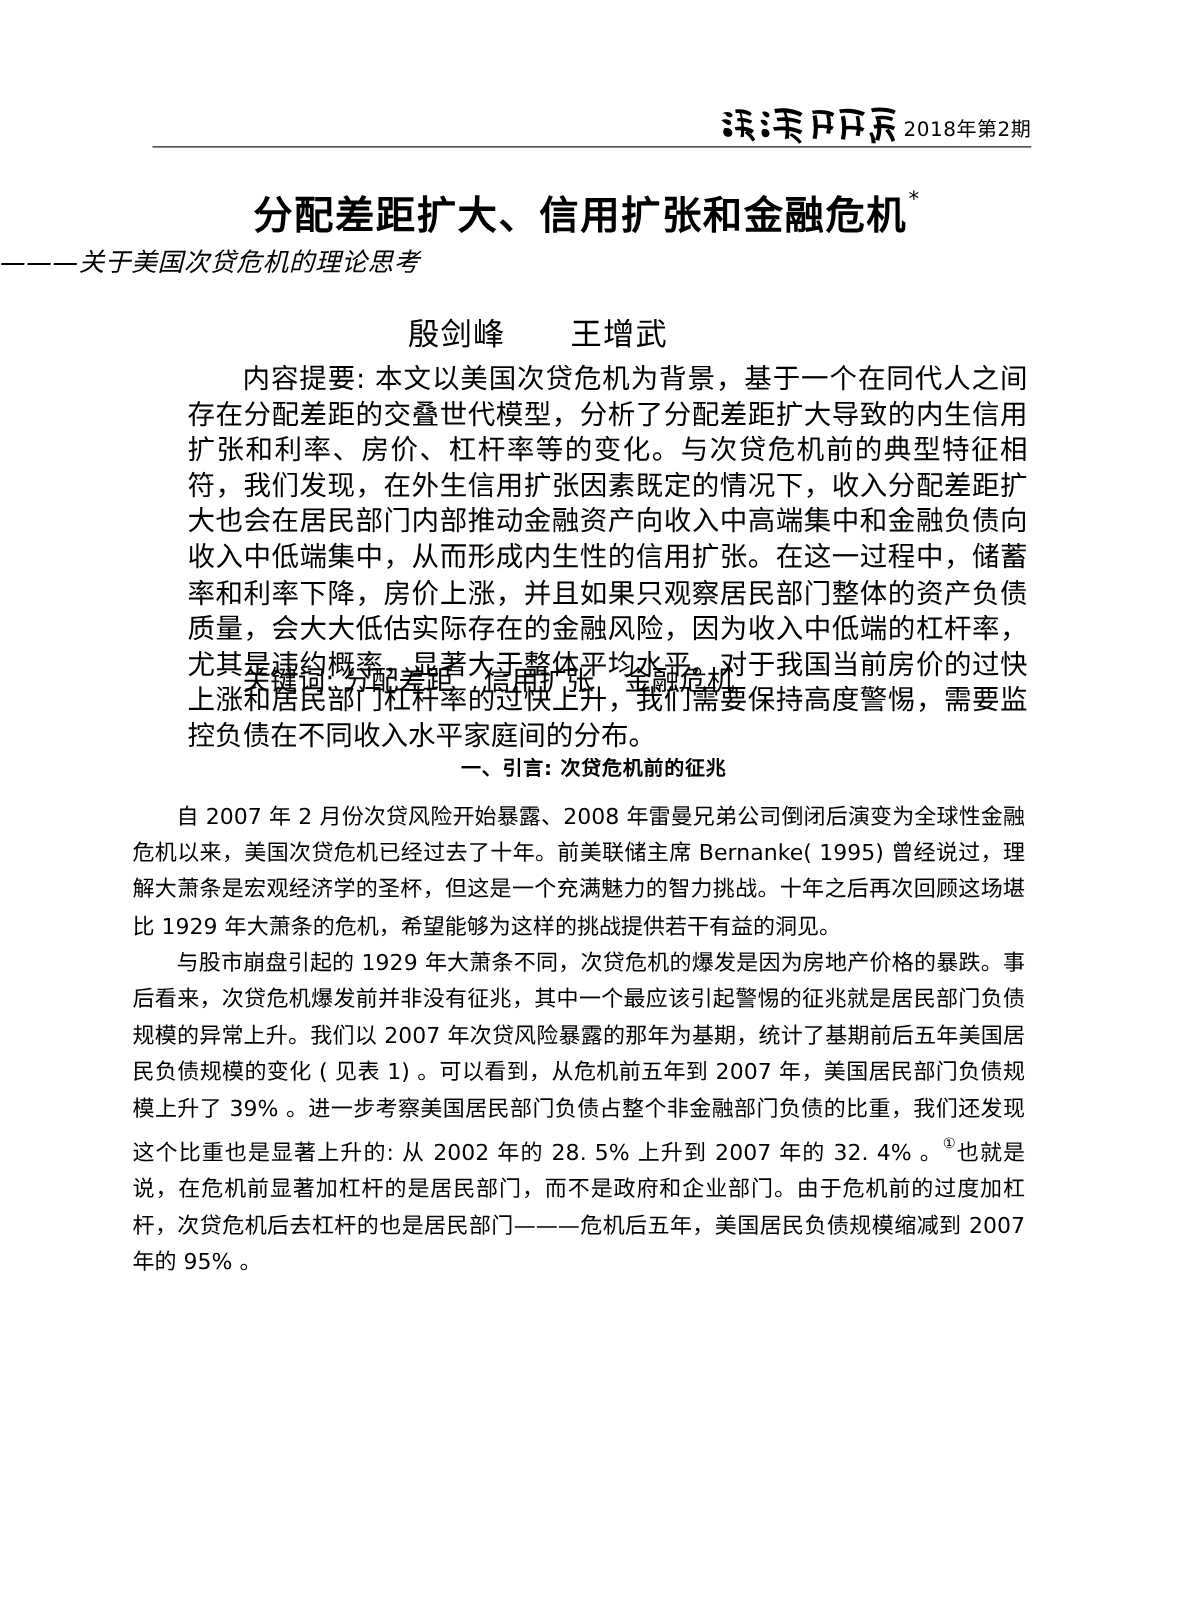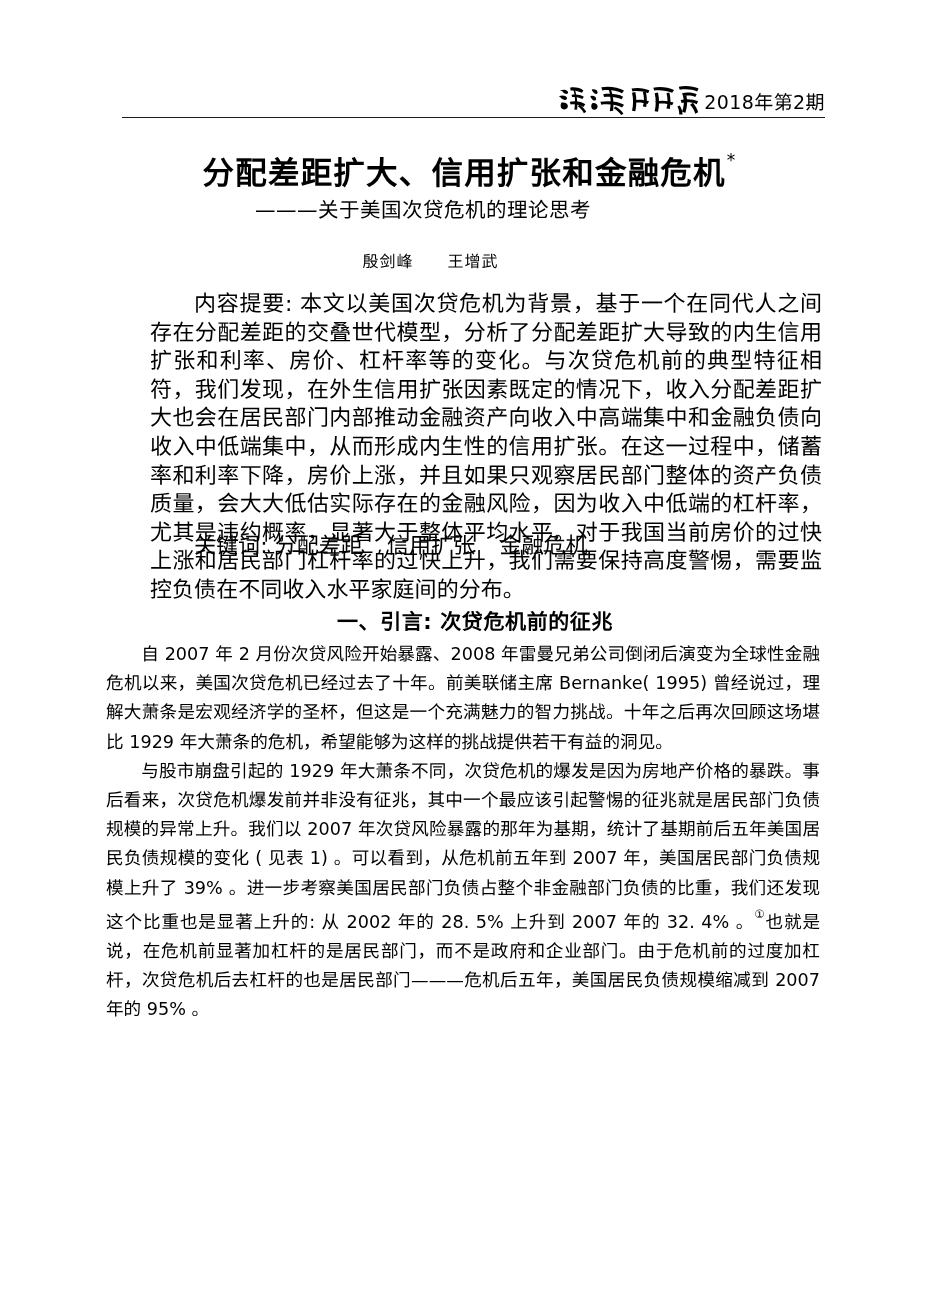--- a/index.html
+++ b/index.html
@@ -41,21 +41,21 @@
   }
   .journal-logo {
     display: inline-block;
     height: 34px;
     margin-right: 5px;
     position: relative;
     top: 1px;
   }
   .journal-logo svg { display: block; height: 34px; width: auto; }
   .issue-line {
-    font-size: 19px;
+    font-size: 16px;
     letter-spacing: 0.4px;
     line-height: 1;
     padding-bottom: 3px;
     white-space: nowrap;
   }
 
   
   .doc-title {
     position: absolute;
     left: 0;
@@ -74,33 +74,33 @@
     vertical-align: super;
     position: relative;
     top: -7px;
     left: 1px;
   }
   .doc-subtitle {
     position: absolute;
     left: 0;
     top: 198px;
     width: 846px;
-    text-align: center;
     font-size: 20.5px;
     letter-spacing: 0.5px;
     line-height: 1.25;
     white-space: nowrap;
+    font-style: italic;
   }
   .doc-authors {
     position: absolute;
     left: 0;
     top: 252px;
     width: 861px;
     text-align: center;
-    font-size: 16px;
+    font-size: 25px;
     letter-spacing: 1px;
     line-height: 1.25;
     white-space: nowrap;
   }
 
   
   .abstract {
     position: absolute;
     left: 150px;
     top: 290px;
@@ -124,21 +124,21 @@
   }
   .kw-sep { display: inline-block; width: 1.1em; }
 
   
   .section-heading {
     position: absolute;
     left: 0;
     top: 592px;
     width: 950px;
     text-align: center;
-    font-size: 21px;
+    font-size: 16px;
     font-weight: bold;
     letter-spacing: 0.6px;
     line-height: 1.3;
     white-space: nowrap;
   }
 
   
   .body-column {
     position: absolute;
     left: 106px;

